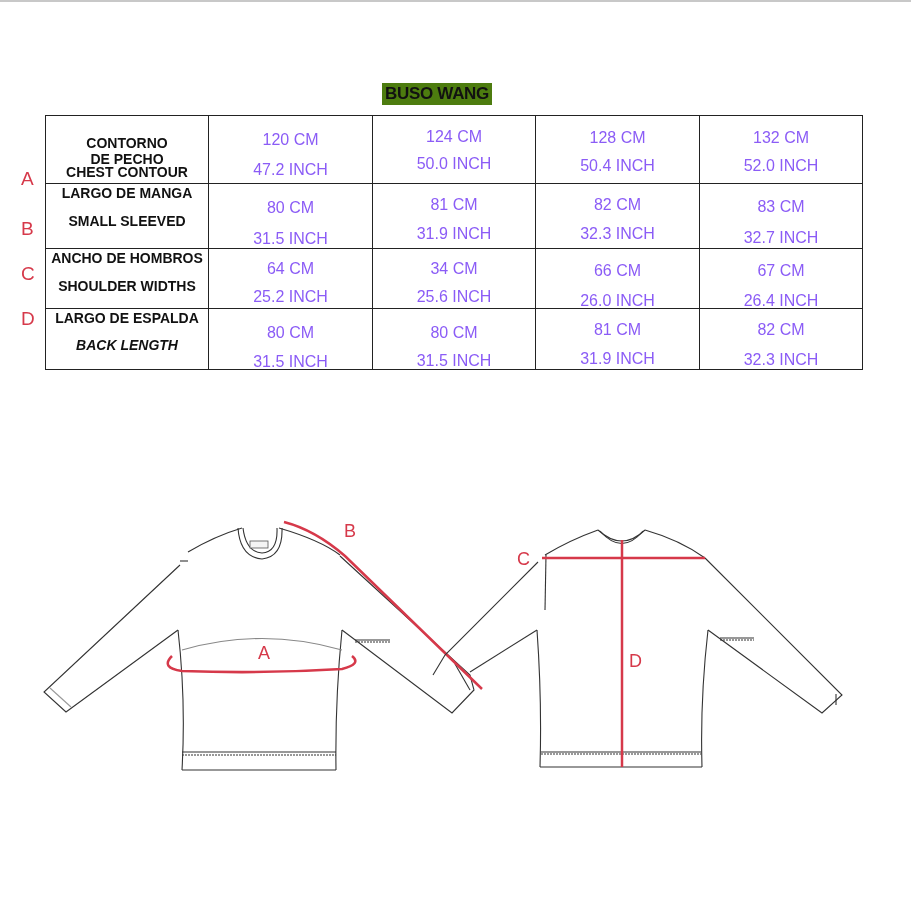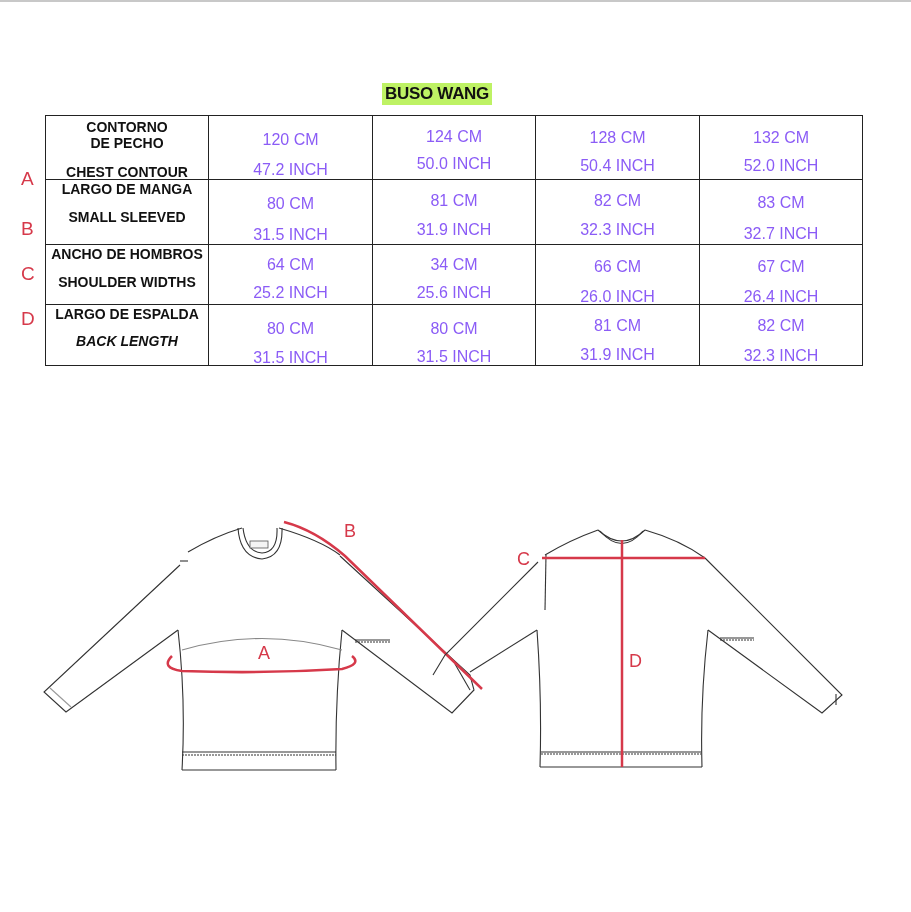--- a/index.html
+++ b/index.html
@@ -1,18 +1,18 @@
 <!DOCTYPE html>
 <html><head>
 <meta charset="utf-8">
 <style>
   html, body { margin: 0; padding: 0; background: #ffffff; }
   body { width: 911px; height: 912px; position: relative; overflow: hidden; font-family: "Liberation Sans", sans-serif; color: #1a1a1a; }
   .topline { position: absolute; left: 0; top: 0; width: 911px; height: 2px; background: #c8c8c8; }
-  .title { position: absolute; left: 382px; top: 83px; height: 22px; padding: 0 3px; background: #bef264; font-weight: bold; font-size: 17px; line-height: 22px; color: #111; letter-spacing: -0.3px; }
+  .title { position: absolute; left: 382px; top: 83px; height: 22px; padding: 0 3px; background: #4d7c0f; font-weight: bold; font-size: 17px; line-height: 22px; color: #111; letter-spacing: -0.3px; }
   table.size { position: absolute; left: 45px; top: 115px; border-collapse: collapse; table-layout: fixed; }
   table.size td { border: 1.5px solid #222; padding: 0; text-align: center; vertical-align: top; position: relative; }
   .hdr { font-weight: bold; font-size: 14px; }
   .lbl { font-weight: bold; font-size: 14px; line-height: 16px; color: #111; }
   .val { font-size: 16px; color: #8b5cf6; position: absolute; left: 0; right: 0; text-align: center; }
   .letter { position: absolute; color: #d6394a; font-size: 19px; font-family: "Liberation Sans", sans-serif; }
   svg.drawing { position: absolute; left: 0; top: 0; }
   .dlabel { position: absolute; color: #d6394a; font-size: 18px; }
 </style>
 </head>
@@ -32,21 +32,21 @@
     <col style="width:163px">
       <col style="width:164px">
       <col style="width:163px">
       <col style="width:164px">
       <col style="width:163px">
   </colgroup>
   <tbody>
 
   <tr style="height:64px">
     <td>
-      <div class="lbl" style="padding-top:3px; padding-left:0; width:100px; margin:0 auto;">CONTORNO DE PECHO</div>
+      <div class="lbl" style="padding-top:3px; padding-left:0; width:100px; margin:16px auto;">CONTORNO DE PECHO</div>
       <div class="lbl" style="position:absolute; left:0; right:0; top:48px;">CHEST CONTOUR</div>
     </td>
     <td>
           <span class="val" style="top:15px">120 CM</span>
           <span class="val" style="top:45px">47.2 INCH</span>
         </td>
     <td>
           <span class="val" style="top:12px">124 CM</span>
           <span class="val" style="top:39px">50.0 INCH</span>
         </td>

